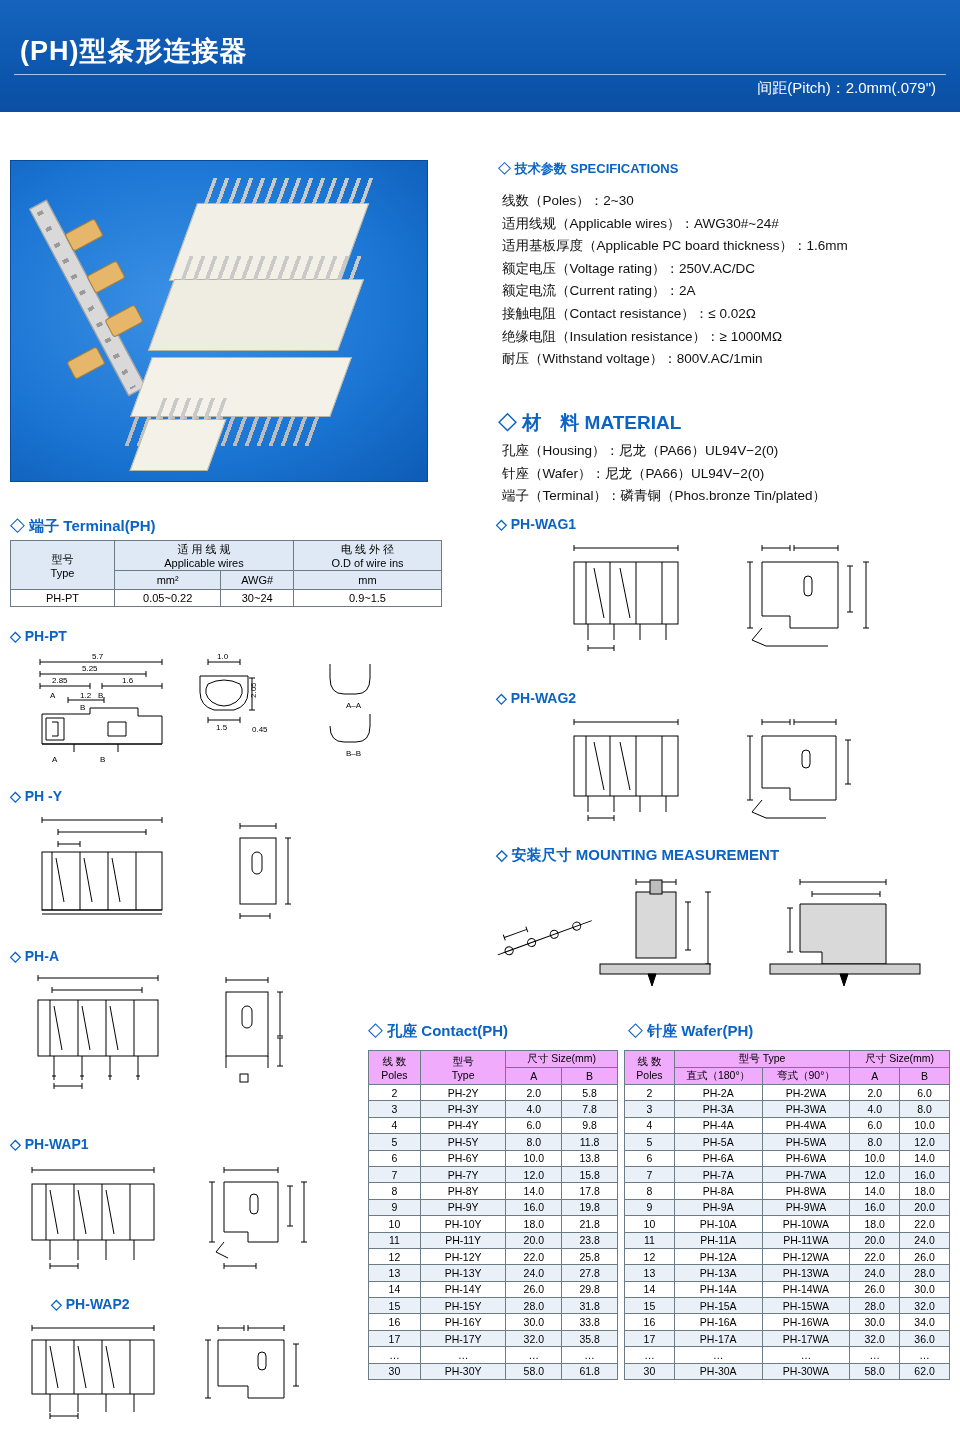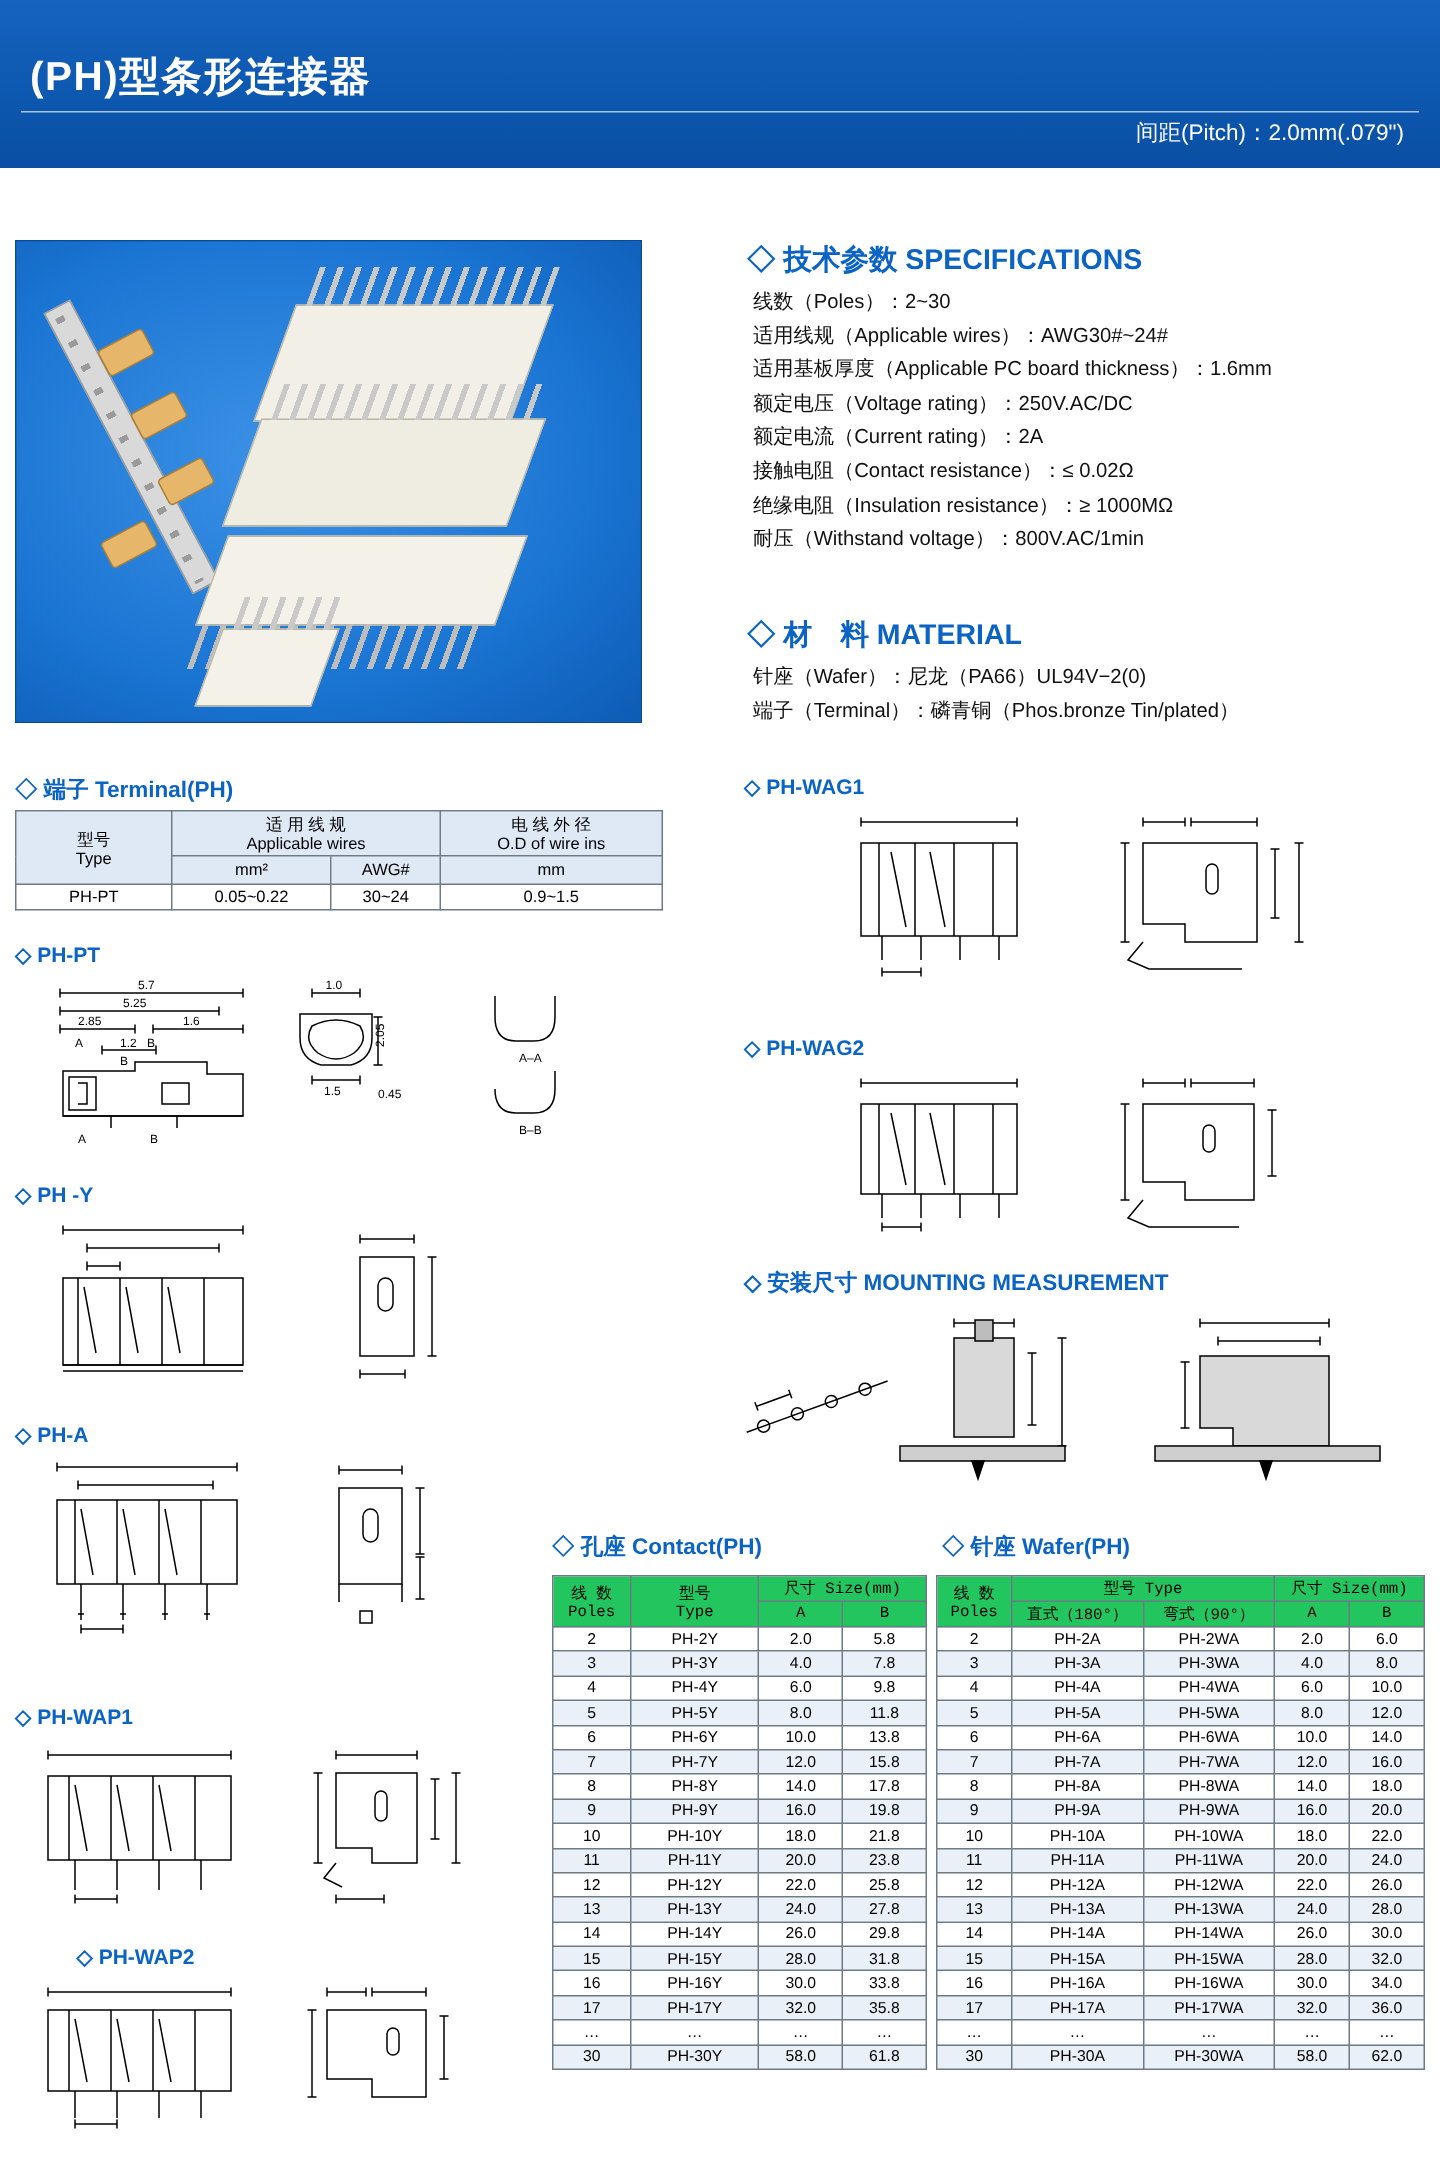--- a/index.html
+++ b/index.html
@@ -56,21 +56,21 @@
 
   .wafer-d { position:absolute; left:128px; top:258px; width:78px; height:52px;
      background:#f3f1e8; border:1px solid #b9b5a3; transform:skewX(-20deg); }
   .wafer-d .pins { position:absolute; left:6px; top:-22px; width:64px; height:22px;
      background:repeating-linear-gradient(90deg,#c9c9c9 0 4px, transparent 4px 12px); }
 
   
   .dia-head { position:absolute; color:#0b63c4; font-weight:bold; white-space:nowrap; }
   .dia-head .d { color:#0b63c4; margin-right:4px; }
 
-  .spec-head { position:absolute; left:498px; top:160px; font-size:19px; font-weight:bold; color:#0b63c4; }
+  .spec-head { position:absolute; left:498px; top:160px; font-size:13px; font-weight:bold; color:#0b63c4; }
   .spec-list { position:absolute; left:502px; top:190px; width:440px; font-size:13.5px; line-height:22.6px; color:#111; }
   .mat-head { position:absolute; left:498px; top:410px; font-size:19px; font-weight:bold; color:#0b63c4; }
   .mat-list { position:absolute; left:502px; top:440px; width:440px; font-size:13.5px; line-height:22.6px; color:#111; }
 
   
   .term-head { position:absolute; left:10px; top:517px; font-size:15px; font-weight:bold; color:#0b63c4; }
   table.grid { border-collapse:collapse; font-size:11px; }
   table.grid td, table.grid th { border:1px solid #6d7b86; text-align:center; padding:1px 2px; font-weight:normal; }
   .term-table { position:absolute; left:10px; top:540px; width:432px; }
   .term-table table { width:432px; }
@@ -80,21 +80,21 @@
   
   .dw { position:absolute;text-align:center; }
   .dw svg { display:block; }
 
   
   .housing-head { position:absolute; left:368px; top:1022px; font-size:15px; font-weight:bold; color:#0b63c4; }
   .wafer-head   { position:absolute; left:628px; top:1022px; font-size:15px; font-weight:bold; color:#0b63c4; }
   .tbl-housing { position:absolute; left:368px; top:1050px; width:250px; }
   .tbl-wafer   { position:absolute; left:624px; top:1050px; width:326px; }
   .tbl-housing table, .tbl-wafer table { width:100%; }
-  .tbl-housing th, .tbl-wafer th { background:#22c55e; height:17px; font-size:10.5px;font-family:Liberation Mono, monospace; }
+  .tbl-housing th, .tbl-wafer th { background:#f0abfc; height:17px; font-size:10.5px; }
   .tbl-housing td, .tbl-wafer td { height:16.4px; font-size:10.5px; }
   tr.alt td { background:#e9f0f8; }
   tr.norm td { background:#ffffff; }
 </style>
 </head>
 <body>
 
 <div class="header">
   <div class="hbar"></div>
   <div class="title-cn">(PH)型条形连接器</div>
@@ -136,20 +136,21 @@
   <div>接触电阻（Contact resistance）：≤ 0.02Ω</div>
   <div>绝缘电阻（Insulation resistance）：≥ 1000MΩ</div>
   <div>耐压（Withstand voltage）：800V.AC/1min</div>
 </div>
 
 <div class="mat-head">
   <span>◇</span>
   <span>材　料 MATERIAL</span>
 </div>
 <div class="mat-list">
+  <div>孔座（Housing）：尼龙（PA66）UL94V−2(0)</div>
   <div>针座（Wafer）：尼龙（PA66）UL94V−2(0)</div>
   <div>端子（Terminal）：磷青铜（Phos.bronze Tin/plated）</div>
 </div>
 
 <div class="term-head">
   <span>◇</span>
   <span>端子 Terminal(PH)</span>
 </div>
 <div class="term-table">
   <table class="grid">

